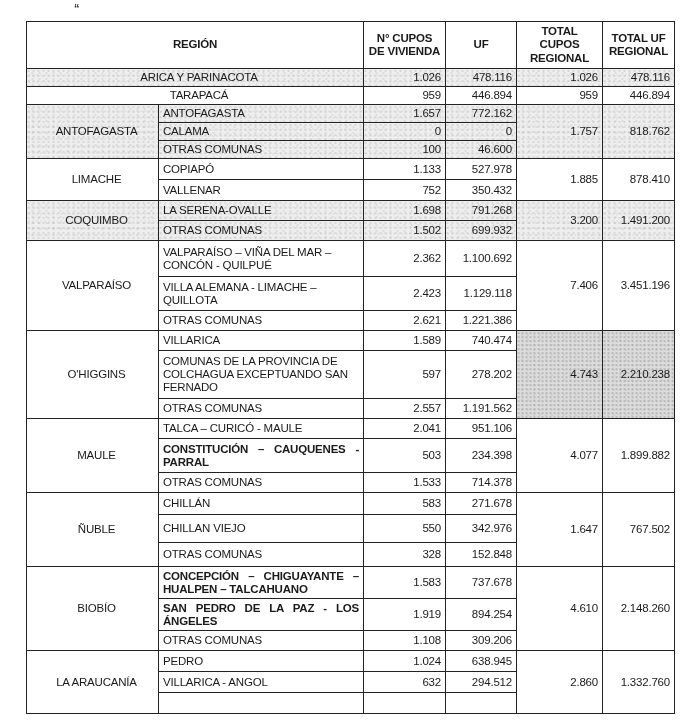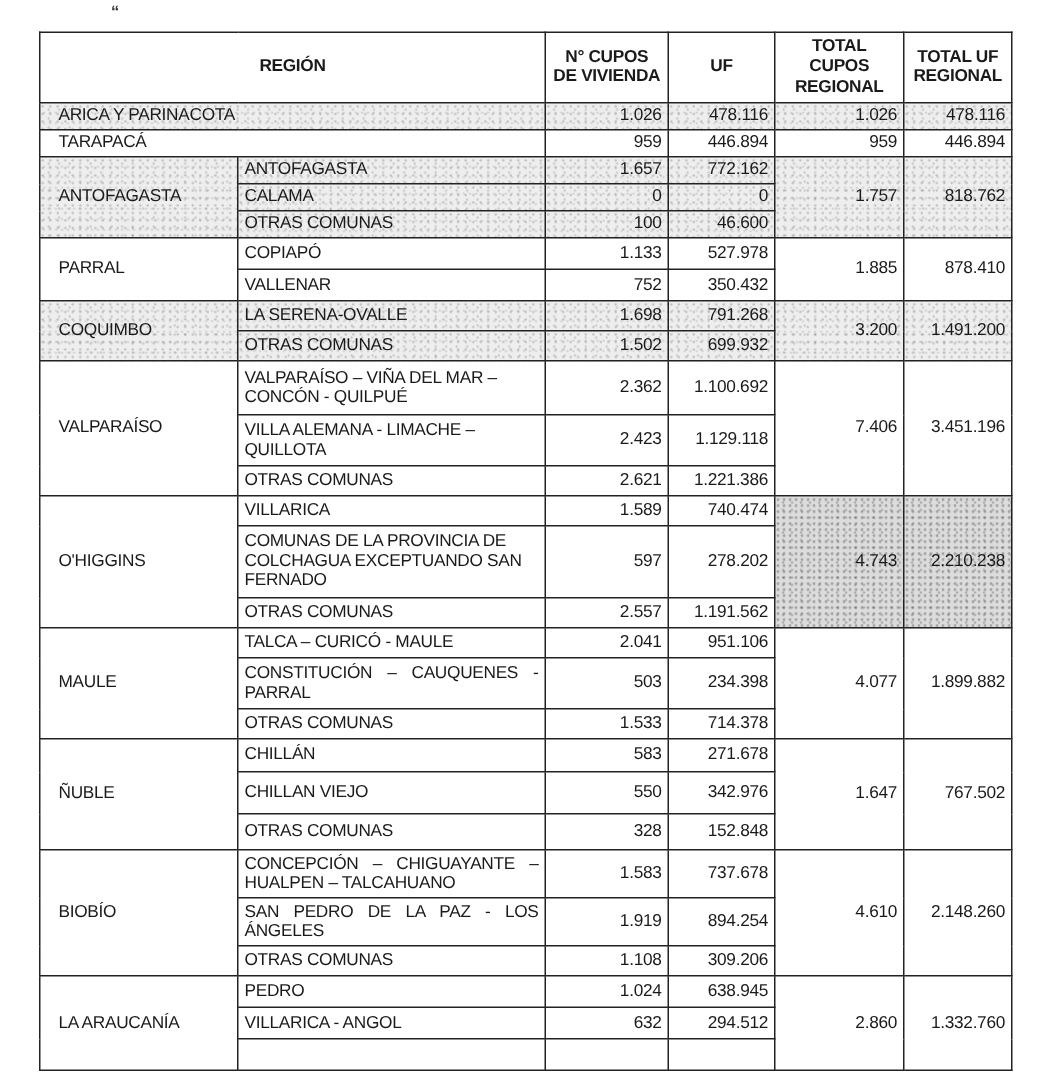--- a/index.html
+++ b/index.html
@@ -5,23 +5,23 @@
   html, body { margin:0; padding:0; background:#fff; }
   body { width:700px; height:720px; overflow:hidden; position:relative;
          font-family:"Liberation Sans", sans-serif; color:#1a1a1a; }
   .quote { position:absolute; left:74px; top:2px; font-size:11px; font-weight:bold; color:#333; }
   table { position:absolute; left:26px; top:21px; border-collapse:collapse;
           table-layout:fixed; width:648px; font-size:11.5px; letter-spacing:-0.2px; }
   td, th { border:1.3px solid #222; padding:0 4px; line-height:13px; vertical-align:middle; }
   th { font-weight:bold; text-align:center; font-size:11.5px; line-height:13.5px; }
   th.region-h { height:46px; }
   .num { text-align:right; padding-right:4px; }
-  .reg { text-align:left;padding-left:12px; }
+  .reg { text-align:center;padding-left:12px; }
   .com { text-align:left; }
-  .just { text-align:justify; text-align-last:left; }
+  .just { text-align:justify; text-align-last:left;font-weight:bold; }
   .noisy { background-color:#eeeeee;
     background-image:
       radial-gradient(circle at 20% 30%, rgba(0,0,0,0.18) 0.6px, transparent 1px),
       radial-gradient(circle at 70% 60%, rgba(0,0,0,0.15) 0.6px, transparent 1px),
       radial-gradient(circle at 45% 80%, rgba(0,0,0,0.12) 0.5px, transparent 1px);
     background-size:5px 5px, 7px 6px, 4px 7px; }
   .noisy-dark { background-color:#dcdcdc;
     background-image:
       radial-gradient(circle at 30% 40%, rgba(0,0,0,0.28) 0.7px, transparent 1.1px),
       radial-gradient(circle at 75% 70%, rgba(0,0,0,0.22) 0.6px, transparent 1px);
@@ -84,21 +84,21 @@
       <td class="num noisy">0</td>
       <td class="num noisy">0</td>
     </tr>
     <tr class="r1">
       <td class="com noisy">OTRAS COMUNAS</td>
       <td class="num noisy">100</td>
       <td class="num noisy">46.600</td>
     </tr>
 
     <tr class="r1" style="height:21px">
-      <td rowspan="2" class="reg">PARRAL</td>
+      <td rowspan="2" class="reg">LIMACHE</td>
       <td class="com">COPIAPÓ</td>
       <td class="num">1.133</td>
       <td class="num">527.978</td>
       <td rowspan="2" class="num">1.885</td>
       <td rowspan="2" class="num">878.410</td>
     </tr>
     <tr class="r1" style="height:21px">
       <td class="com">VALLENAR</td>
       <td class="num">752</td>
       <td class="num">350.432</td>

